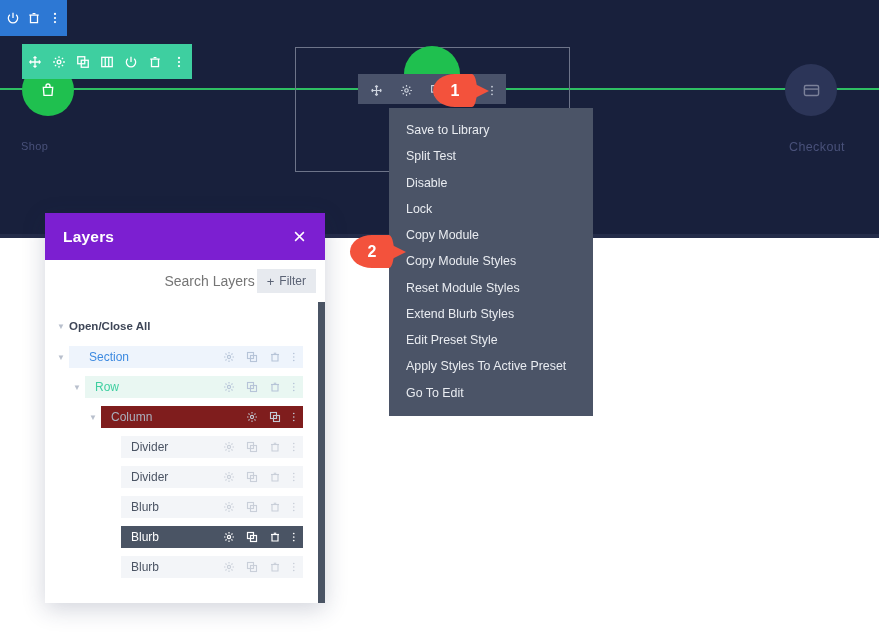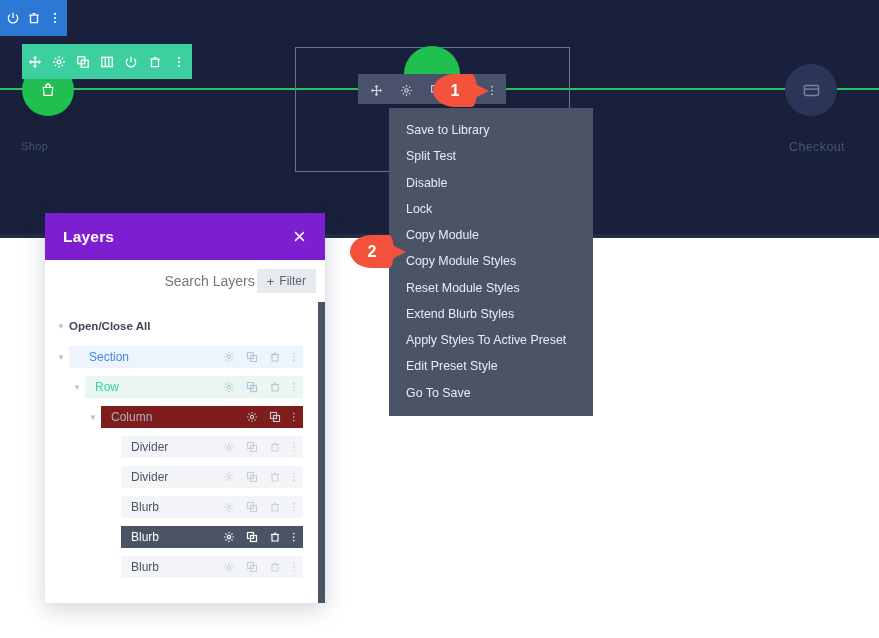--- a/index.html
+++ b/index.html
@@ -407,23 +407,23 @@
 
   <div class="context-menu">
     <div class="cm-item">Save to Library</div>
     <div class="cm-item">Split Test</div>
     <div class="cm-item">Disable</div>
     <div class="cm-item">Lock</div>
     <div class="cm-item">Copy Module</div>
     <div class="cm-item">Copy Module Styles</div>
     <div class="cm-item">Reset Module Styles</div>
     <div class="cm-item">Extend Blurb Styles</div>
+    <div class="cm-item">Edit Preset Style</div>
     <div class="cm-item">Apply Styles To Active Preset</div>
-    <div class="cm-item">Edit Preset Style</div>
-    <div class="cm-item">Go To Save</div>
+    <div class="cm-item">Go To Edit</div>
   </div>
 
   <div class="callout" id="callout-1">
     <div class="tip"></div>
     <div class="bubble"></div>
     <div class="num">1</div>
   </div>
   <div class="callout" id="callout-2">
     <div class="tip"></div>
     <div class="bubble"></div>

